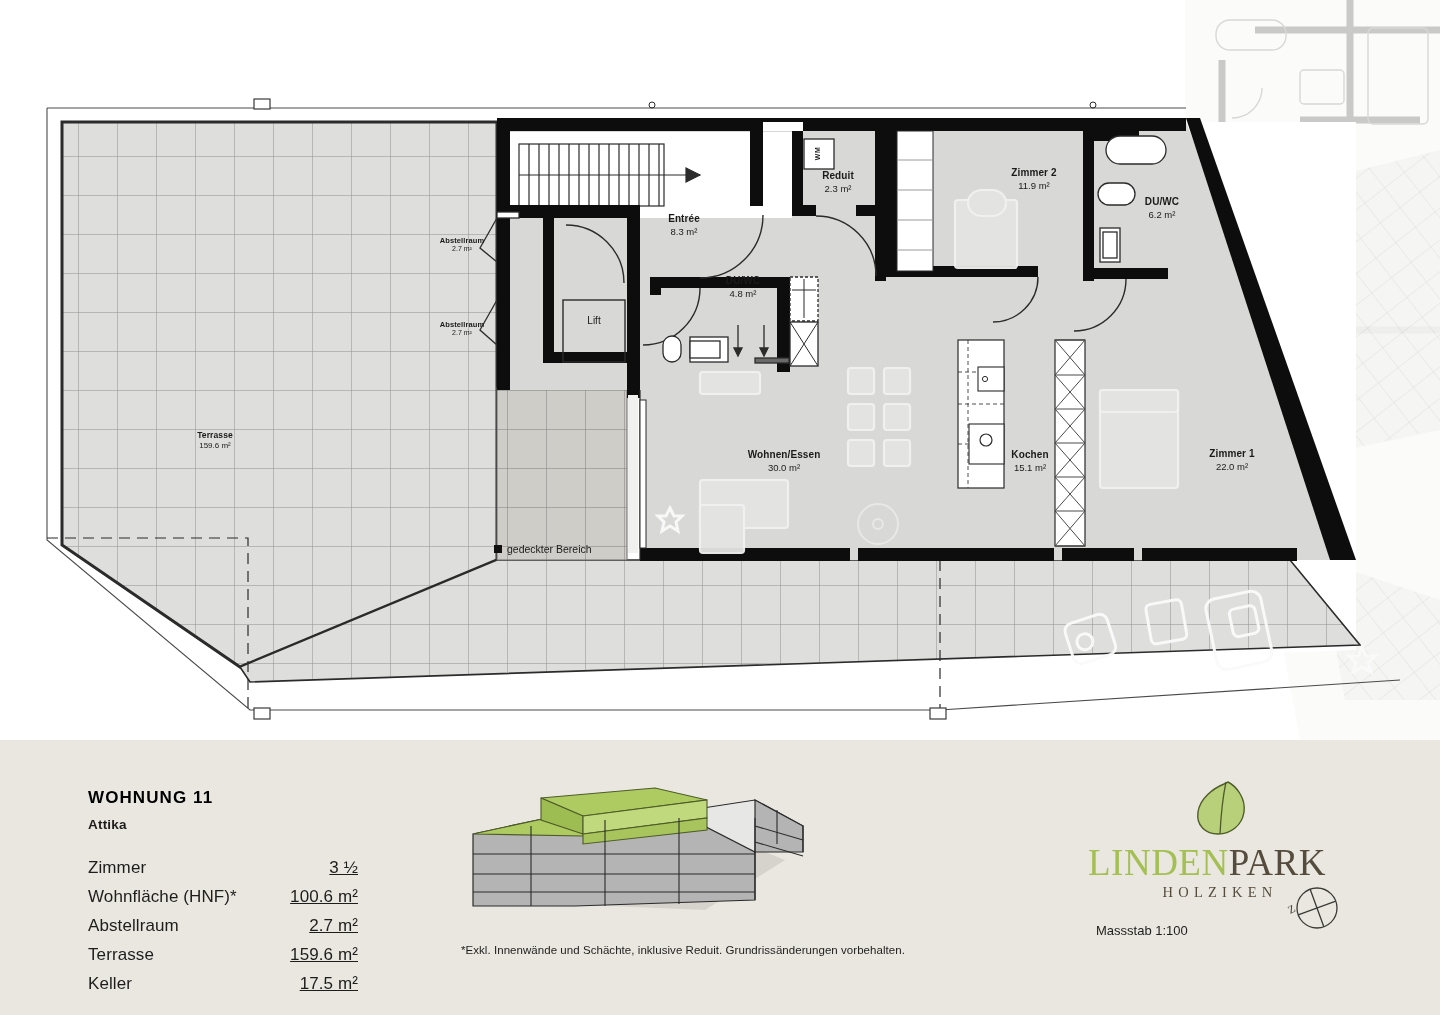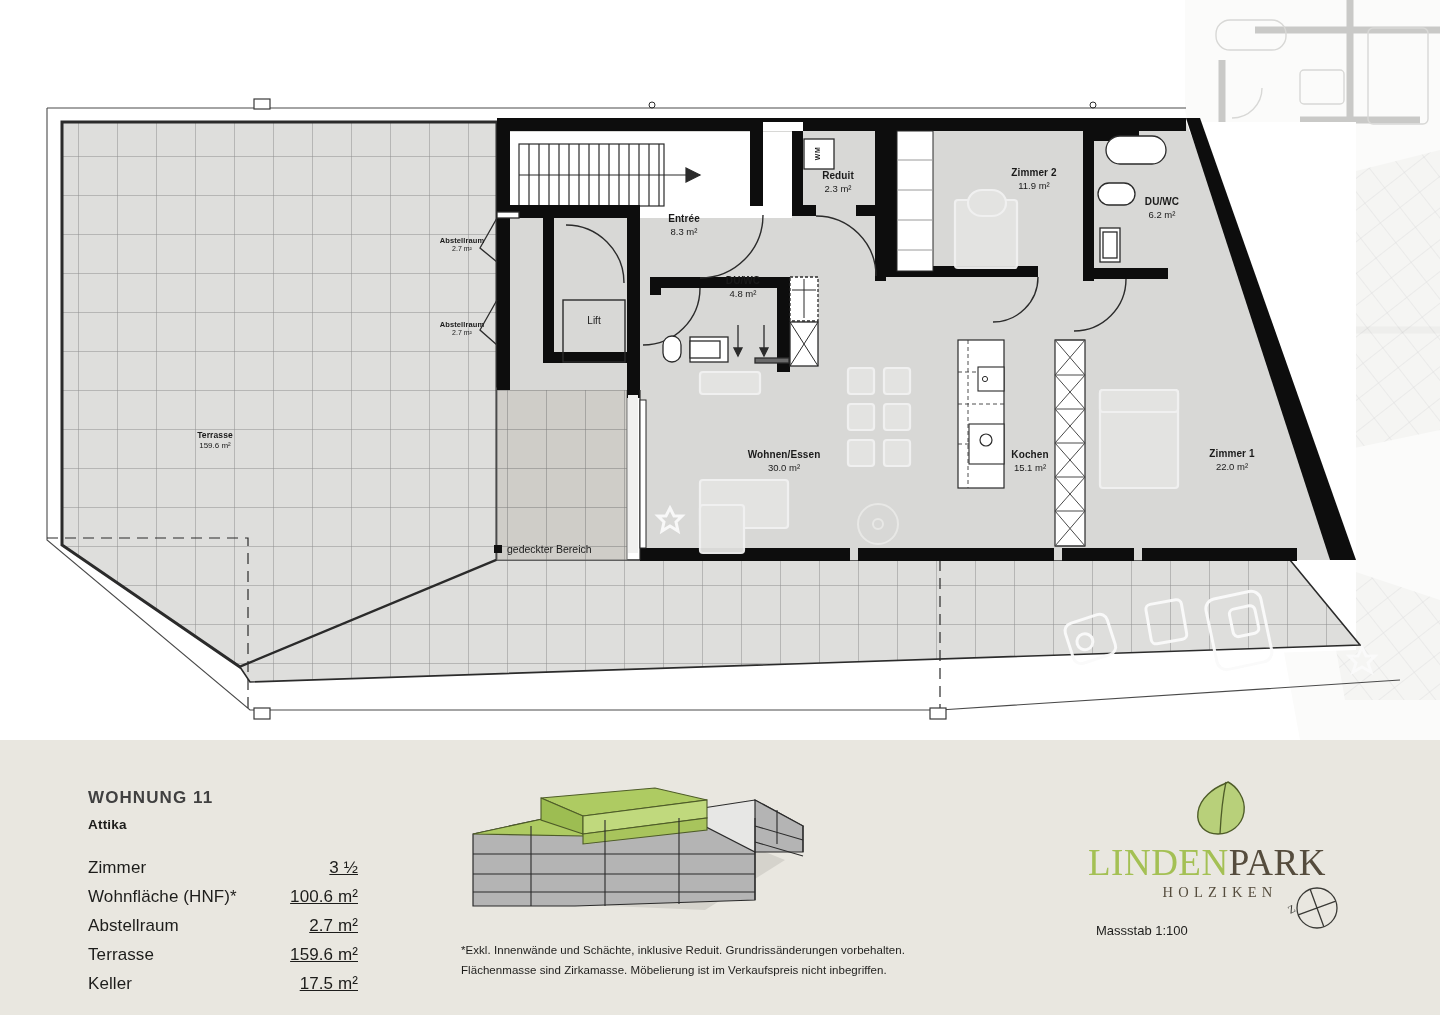--- a/index.html
+++ b/index.html
@@ -63,21 +63,21 @@
   }
 
   
   #footer {
     position: absolute; left: 0; top: 740px;
     width: 1440px; height: 275px;
     background: #e9e7e0;
   }
   #apt-block { position: absolute; left: 88px; top: 48px; width: 270px; }
   #apt-title {
-    font-size: 17px; font-weight: bold; color: #404040;
+    font-size: 17px; font-weight: bold; color: #000000;
     letter-spacing: 1.1px; margin: 0 0 9px 0;
   }
   #apt-sub {
     font-size: 13.5px; font-weight: bold; color: #1d1d1b;
     letter-spacing: .2px; margin: 0 0 26px 0;
   }
   .spec-row {
     display: flex; justify-content: space-between;
     font-size: 17px; color: #1d1d1b; margin-bottom: 9px;
     letter-spacing: .1px;
@@ -494,21 +494,20 @@
         <path d="M300,36 V118"></path>
       </g>
       <g stroke="#2b2b2b" stroke-width="1.1" fill="none">
         <path d="M300,44 L348,58 M300,60 L348,74"></path>
         <path d="M322,28 V62 M348,44 V70"></path>
       </g>
     </svg>
 
     <div id="disclaimer">
       <div>*Exkl. Innenwände und Schächte, inklusive Reduit. Grundrissänderungen vorbehalten.</div>
-      <div>Flächenmasse sind Zirkamasse. Möbelierung ist im Verkaufspreis nicht inbegriffen.</div>
     </div>
 
     <div id="brand">
       
       <svg width="260" height="58" viewBox="0 0 260 58">
         <g transform="translate(108,2)">
           <path d="M28,2 C18,6 4,16 2,30 C0,44 10,52 22,52 C34,52 46,44 48,30
                    C50,16 40,4 32,0 Z" fill="#b8d07a" stroke="#4e5c28" stroke-width="1.4"></path>
           <path d="M30,0 C27,14 25,32 24,52" stroke="#4e5c28" stroke-width="1.3" fill="none"></path>
         </g>

